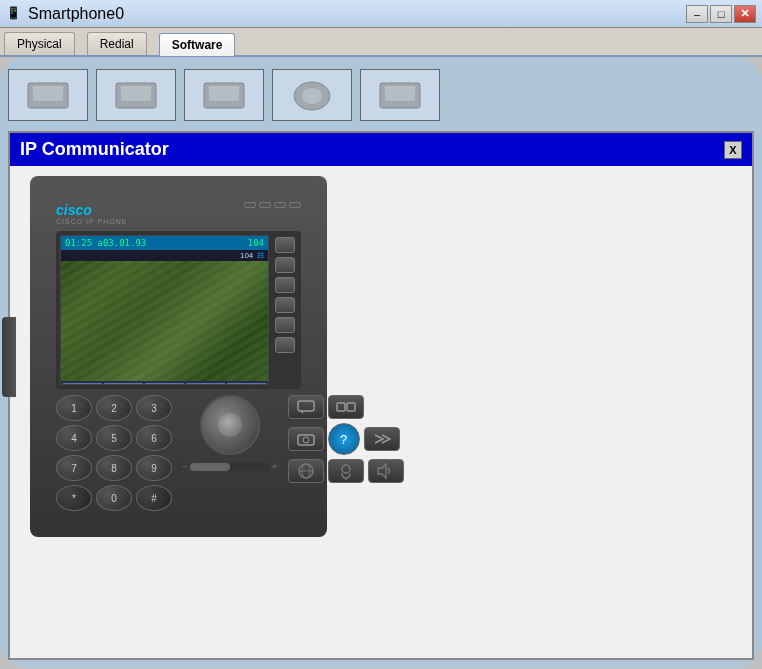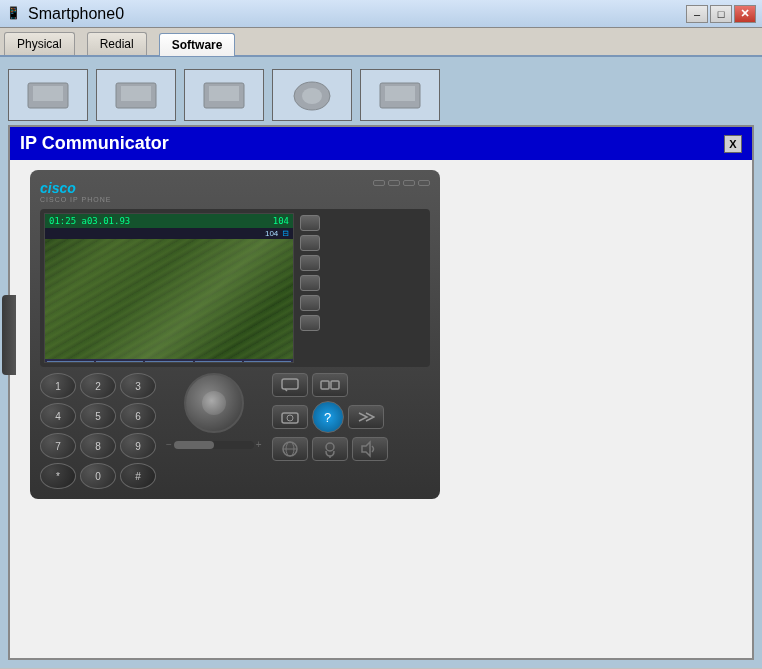--- a/index.html
+++ b/index.html
@@ -85,20 +85,22 @@
       z-index: 2;
     }
 
     
     .main-content {
       background: #aec6d8;
       height: calc(669px - 28px - 30px);
       padding: 8px;
       display: flex;
       flex-direction: column;
+      gap: 6px;
+      border-radius: 27px;
     }
 
     
     .thumbnails-strip {
       display: flex;
       gap: 8px;
       background: #aec6d8;
       padding: 4px 0;
     }
     .thumbnail {
@@ -146,24 +148,24 @@
       font-weight: bold;
     }
     .ip-panel-body {
       padding: 10px;
       display: flex;
       gap: 10px;
     }
 
     
     .phone {
-      width: 410px;
+      width: 297px;
       background: linear-gradient(to bottom, #555, #333);
       border-radius: 8px;
-      padding: 10px;
+      padding: 26px;
       position: relative;
     }
 
     
     .phone-top {
       display: flex;
       justify-content: space-between;
       align-items: flex-start;
       margin-bottom: 6px;
     }
@@ -199,21 +201,21 @@
       width: 250px;
       height: 150px;
       position: relative;
       overflow: hidden;
       border: 1px solid #444;
     }
     .screen-header {
       display: flex;
       justify-content: space-between;
       padding: 2px 4px;
-      background: #14532d;
+      background: #0369a1;
       font-size: 9px;
       color: #00ff88;
       font-family: monospace;
     }
     .screen-video {
       width: 100%;
       height: 120px;
       background: linear-gradient(135deg, #2d4a1e 0%, #4a6a2e 20%, #3a5a24 40%, #5a7a3e 60%, #2a4a1a 80%, #3d5d2a 100%);
       position: relative;
     }

